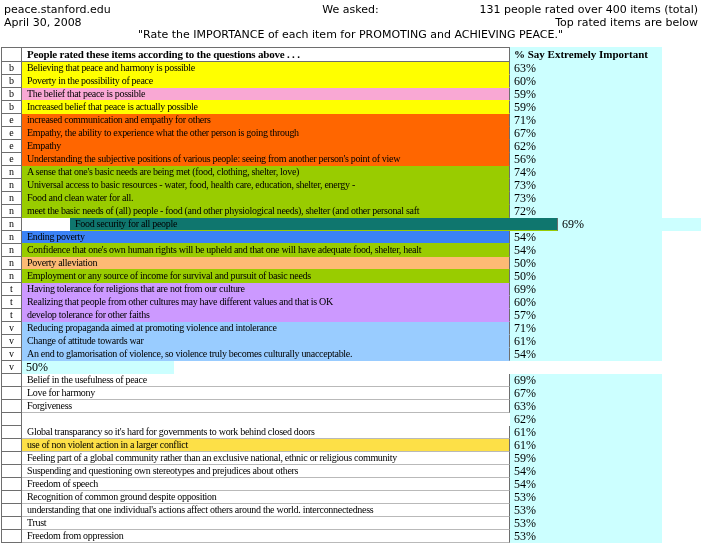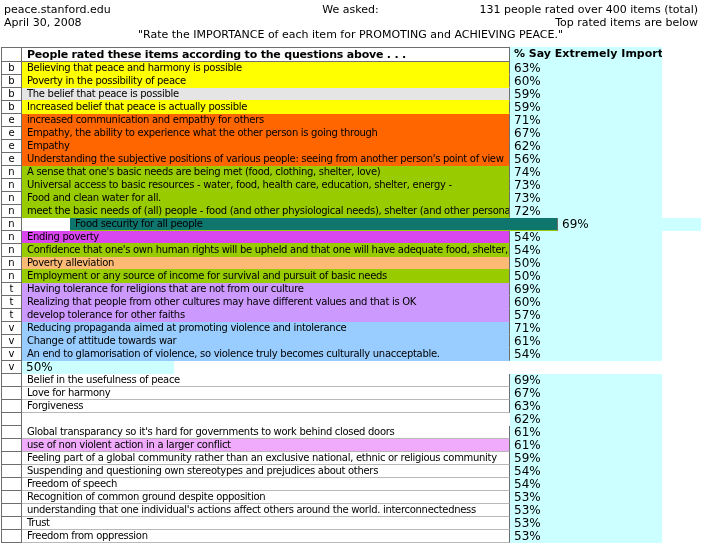--- a/index.html
+++ b/index.html
@@ -9,21 +9,21 @@
     font-family: "DejaVu Sans", "Liberation Sans", sans-serif;
     background: #ffffff;
     color: #000000;
     overflow: hidden;
   }
   .hdr-left { position: absolute; left: 4px; top: 3px; font-size: 11px; line-height: 13px; }
   .hdr-center { position: absolute; left: 0; top: 3px; width: 701px; text-align: center; font-size: 11px; }
   .hdr-quote { position: absolute; left: 0; top: 28px; width: 701px; text-align: center; font-size: 11px; }
   .hdr-right { position: absolute; right: 3px; top: 3px; text-align: right; font-size: 11px; line-height: 13px; }
 
-  .sheet { position: absolute; left: 1px; top: 47px; width: 662px; }
+  .sheet { position: absolute; left: 1px; top: 47px; width: 662px; font-family: Liberation Serif, serif; }
   .row { display: flex; }
   .hrow { height: 15px; }
   .drow { height: 13px; }
 
   .c { overflow: hidden; white-space: nowrap; }
   .c-letter {
     width: 21px; flex: 0 0 21px;
     border-left: 1px solid #6e6e6e;
     border-right: 1px solid #6e6e6e;
     border-bottom: 1px solid #6e6e6e;
@@ -79,21 +79,21 @@
   </div>
 
   <div class="row drow">
     <div class="c c-letter">b</div>
     <div class="c c-text" style="background: rgb(255, 255, 0); border-bottom-color: rgb(255, 255, 0);">Poverty in the possibility of peace</div>
     <div class="c c-pct" style="background: rgb(204, 255, 255);">60%</div>
   </div>
 
   <div class="row drow">
     <div class="c c-letter">b</div>
-    <div class="c c-text" style="background: #e5e5e5; border-bottom-color: rgb(255, 255, 0);">The belief that peace is possible</div>
+    <div class="c c-text" style="background: #f9a8d4; border-bottom-color: rgb(255, 255, 0);">The belief that peace is possible</div>
     <div class="c c-pct" style="background: rgb(204, 255, 255);">59%</div>
   </div>
 
   <div class="row drow">
     <div class="c c-letter">b</div>
     <div class="c c-text" style="background: rgb(255, 255, 0); border-bottom-color: rgb(255, 255, 0);">Increased belief that peace is actually possible</div>
     <div class="c c-pct" style="background: rgb(204, 255, 255);">59%</div>
   </div>
 
   <div class="row drow">
@@ -145,21 +145,21 @@
   </div>
 
   <div class="row drow">
     <div class="c c-letter">n</div>
     <div class="c c-text" style="background: #0f766e; border-bottom-color: rgb(153, 204, 0); margin-left: 48px;">Food security for all people</div>
     <div class="c c-pct" style="background: rgb(204, 255, 255);">69%</div>
   </div>
 
   <div class="row drow">
     <div class="c c-letter">n</div>
-    <div class="c c-text" style="background: #d946ef; border-bottom-color: rgb(153, 204, 0);">Ending poverty</div>
+    <div class="c c-text" style="background: #3b82f6; border-bottom-color: rgb(153, 204, 0);">Ending poverty</div>
     <div class="c c-pct" style="background: rgb(204, 255, 255);">54%</div>
   </div>
 
   <div class="row drow">
     <div class="c c-letter">n</div>
     <div class="c c-text" style="background: rgb(153, 204, 0); border-bottom-color: rgb(153, 204, 0);">Confidence that one's own human rights will be upheld and that one will have adequate food, shelter, healt</div>
     <div class="c c-pct" style="background: rgb(204, 255, 255);">54%</div>
   </div>
 
   <div class="row drow">
@@ -240,21 +240,21 @@
   </div>
 
   <div class="row drow">
     <div class="c c-letter"></div>
     <div class="c c-text" style="background: rgb(255, 255, 255); border-bottom-color: rgb(185, 185, 185);">Global transparancy so it's hard for governments to work behind closed doors</div>
     <div class="c c-pct" style="background: rgb(204, 255, 255);">61%</div>
   </div>
 
   <div class="row drow">
     <div class="c c-letter"></div>
-    <div class="c c-text" style="background: #f0abfc; border-bottom-color: rgb(185, 185, 185);">use of non violent action in a larger conflict</div>
+    <div class="c c-text" style="background: #fde047; border-bottom-color: rgb(185, 185, 185);">use of non violent action in a larger conflict</div>
     <div class="c c-pct" style="background: rgb(204, 255, 255);">61%</div>
   </div>
 
   <div class="row drow">
     <div class="c c-letter"></div>
     <div class="c c-text" style="background: rgb(255, 255, 255); border-bottom-color: rgb(185, 185, 185);">Feeling part of a global community rather than an exclusive national, ethnic or religious community</div>
     <div class="c c-pct" style="background: rgb(204, 255, 255);">59%</div>
   </div>
 
   <div class="row drow">

